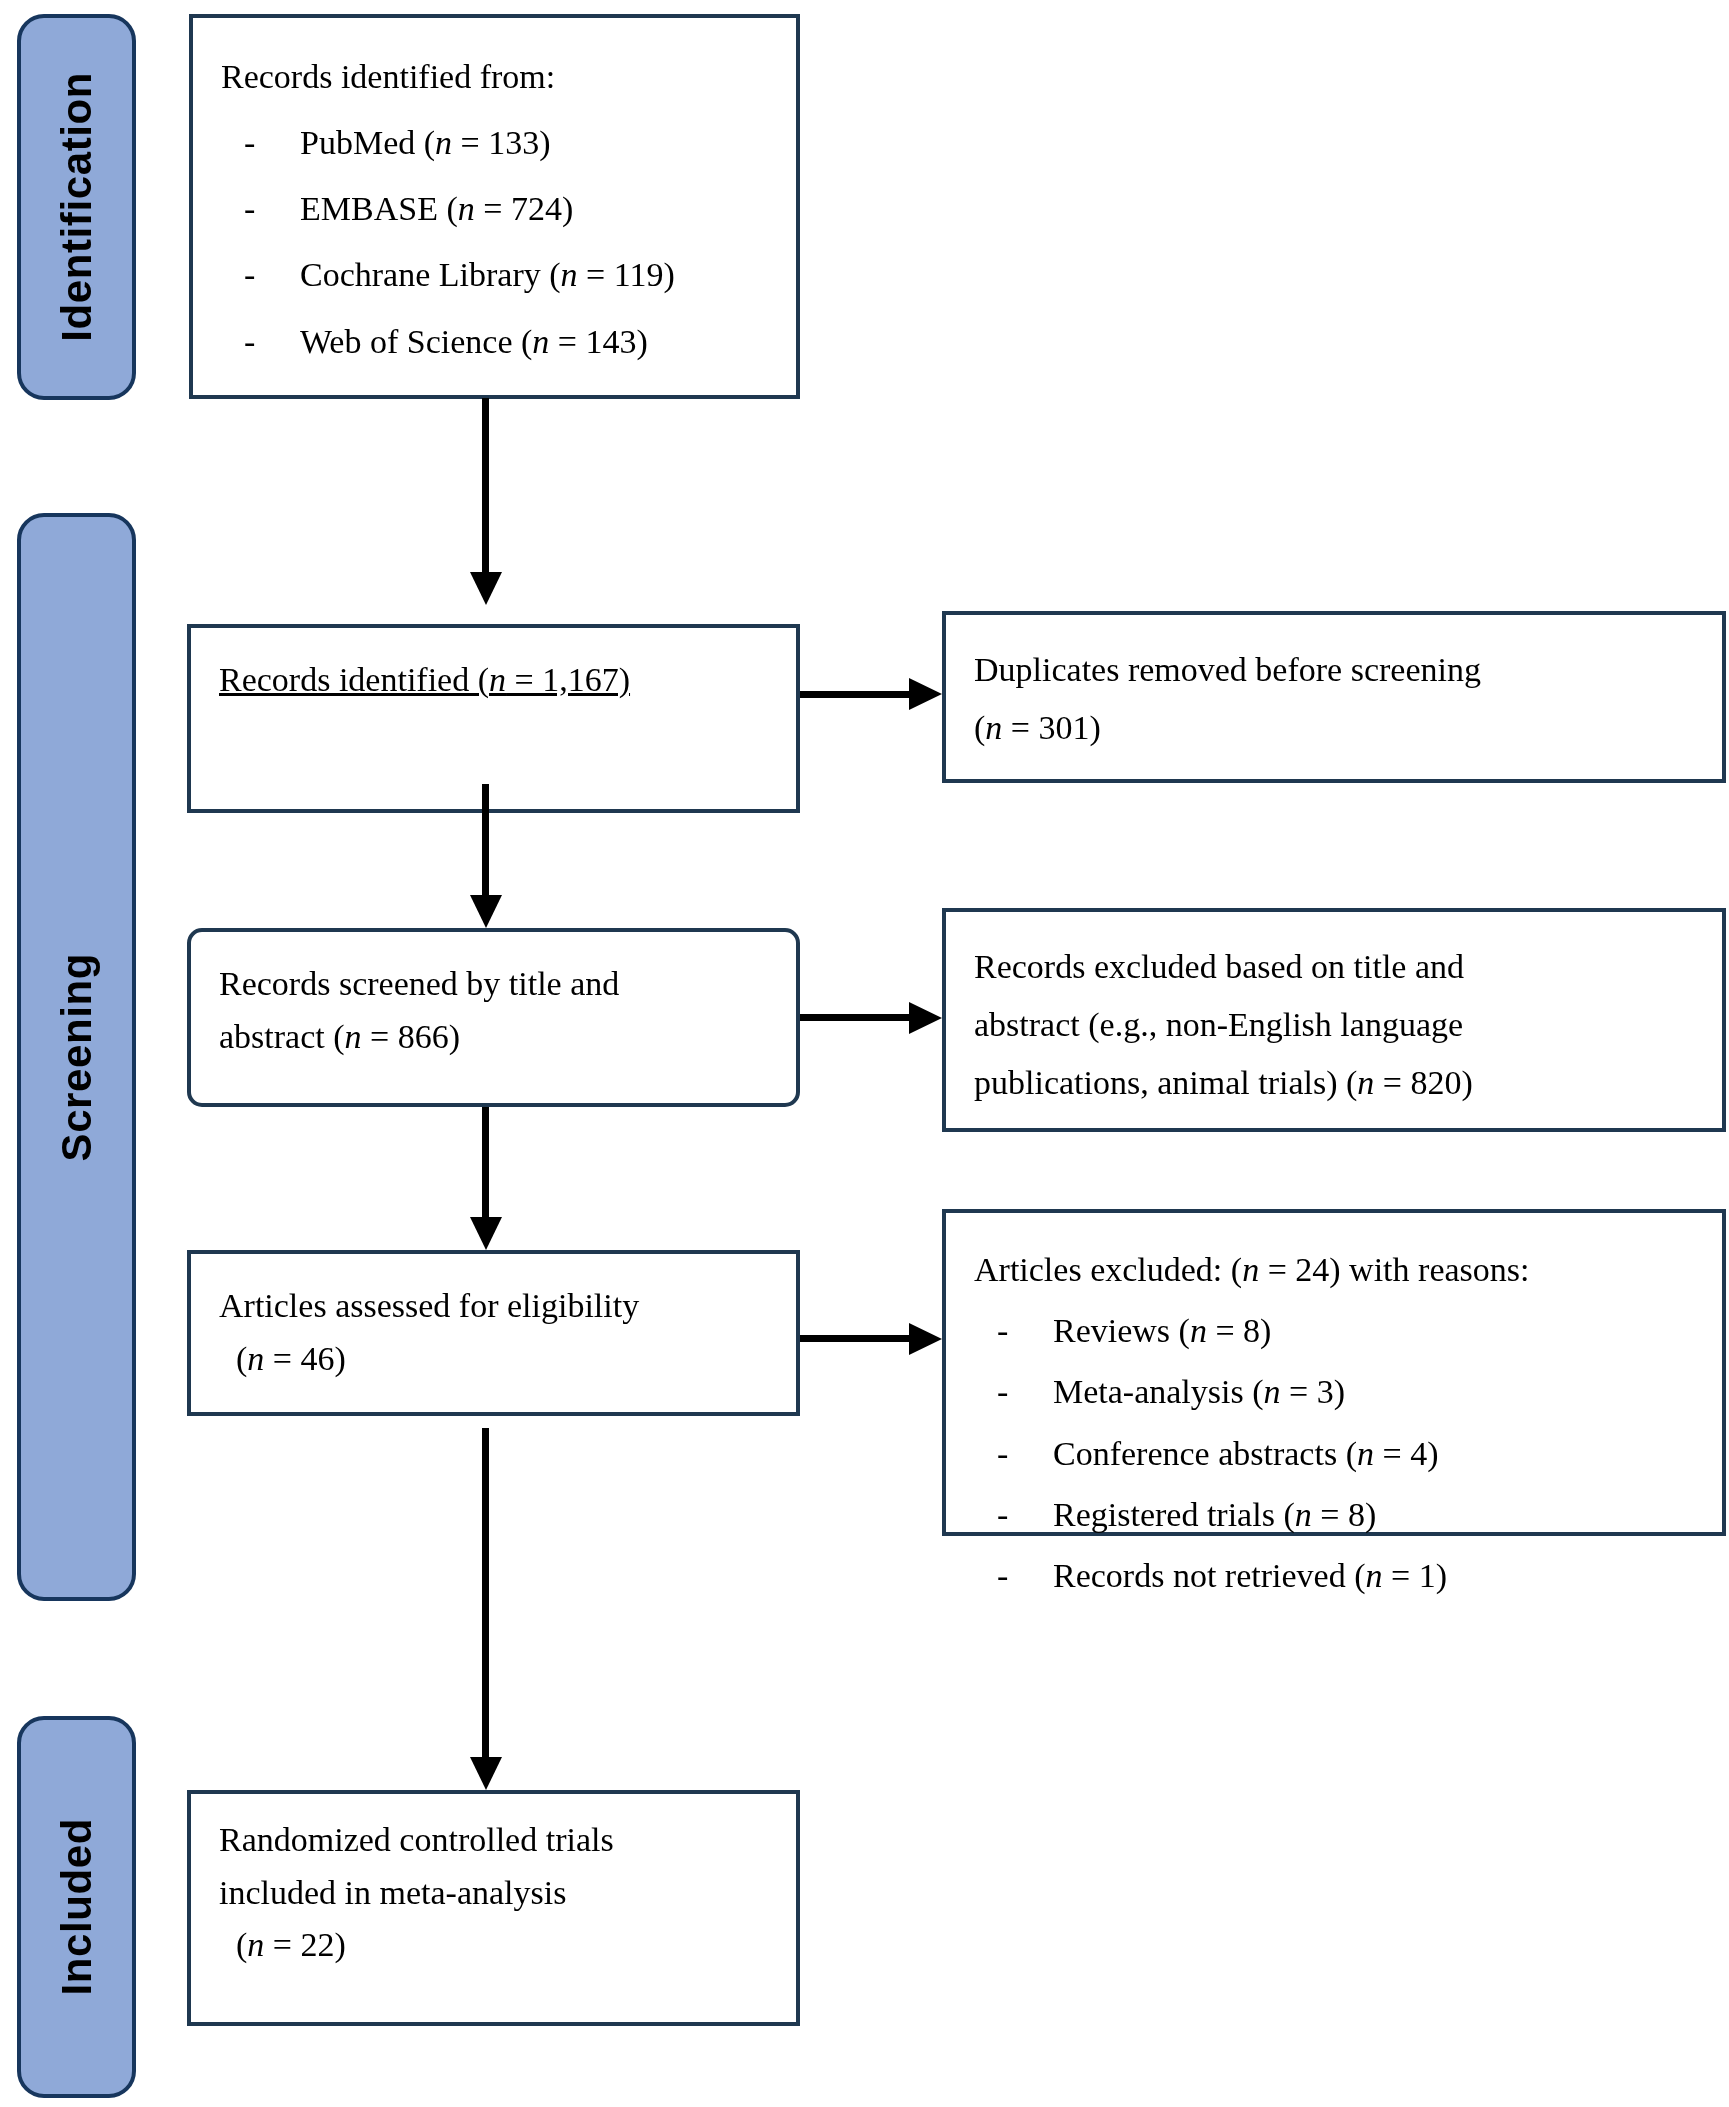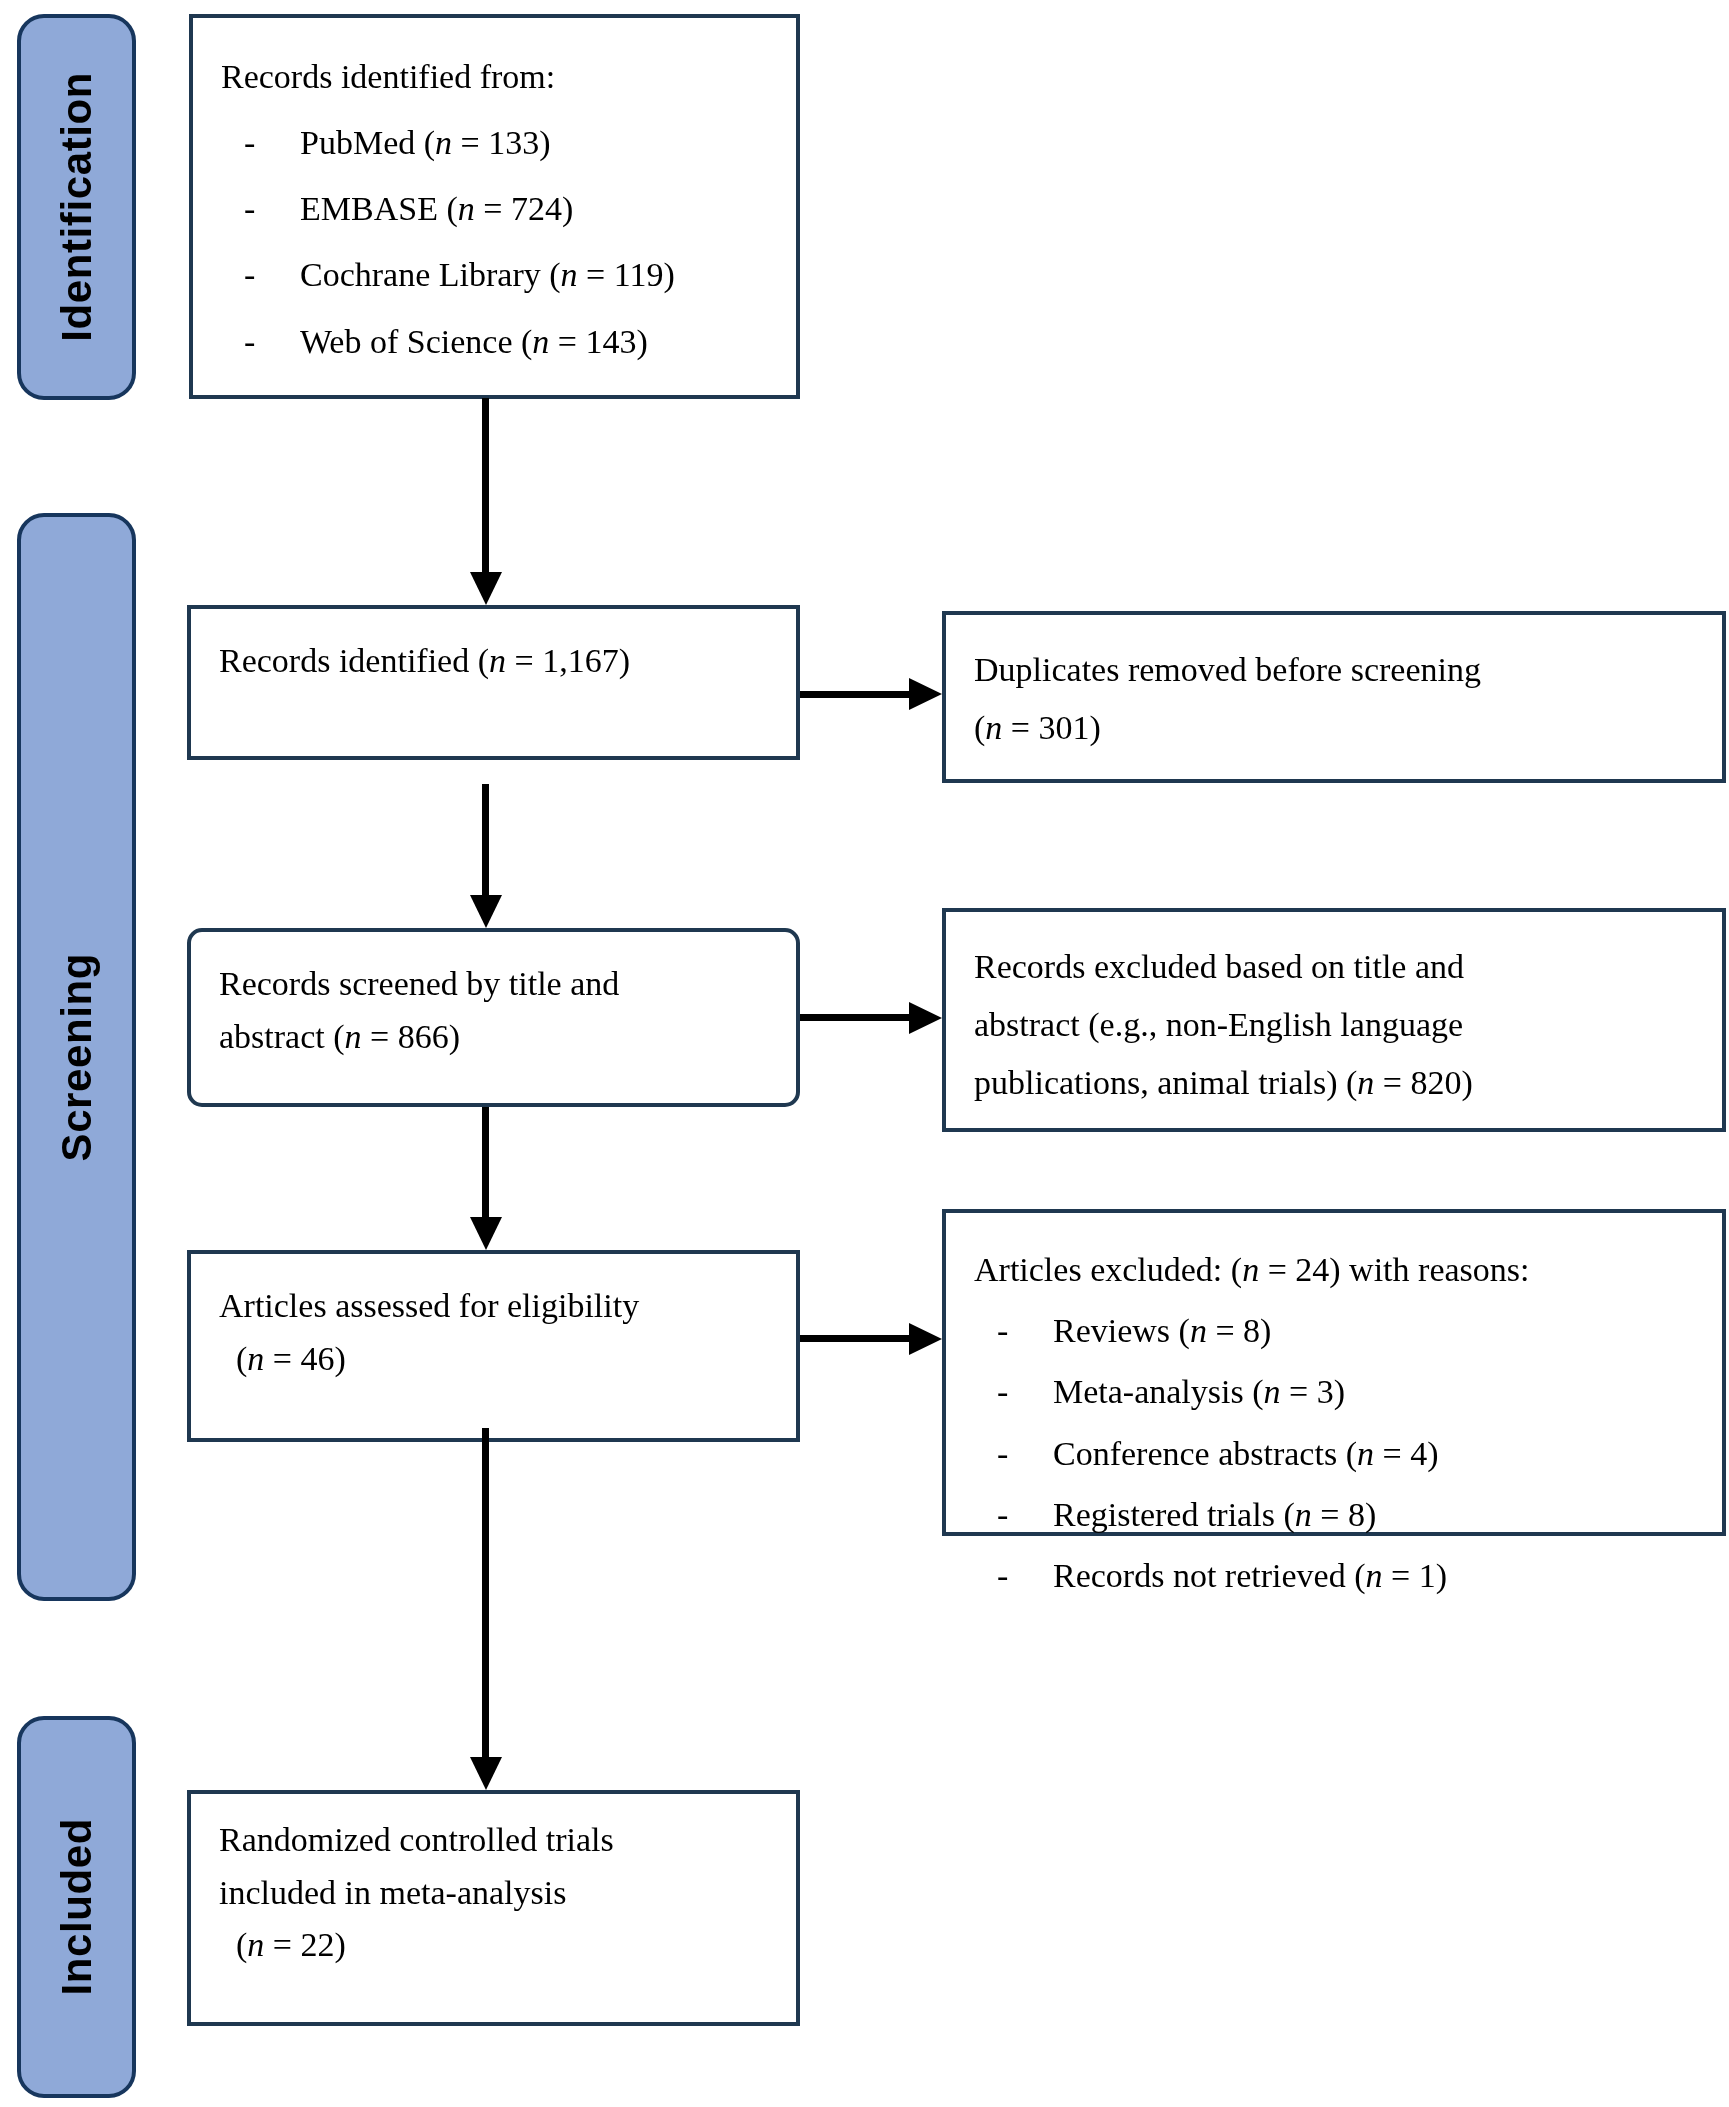--- a/index.html
+++ b/index.html
@@ -45,23 +45,23 @@
   .flow-box {
     position: absolute;
     box-sizing: border-box;
     background: #ffffff;
     border: 4.3px solid #1f3850;
     font-size: 34px;
     line-height: 1.55;
     padding: 26px 24.6px 0 28px;
   }
   #box1  { left: 189px;  top: 13.5px;   width: 611px;  height: 385px; }
-  #box2  { left: 187px;  top: 605px;  width: 613px;  height: 155px; }
+  #box2  { left: 187px;  top: 624px;  width: 613px;  height: 189px; text-decoration: underline; }
   #box3  { left: 187px;  top: 928px; width: 613px;  height: 179px; border-radius: 15px; }
-  #box4  { left: 187px;  top: 1250px; width: 613px;  height: 192px; }
+  #box4  { left: 187px;  top: 1250px; width: 613px;  height: 166px; }
   #box5  { left: 187px;  top: 1790px; width: 613px;  height: 236px; padding-top: 20px; }
   #rbox1 { left: 942px; top: 611px;  width: 784px; height: 172px; }
   #rbox2 { left: 942px; top: 908px; width: 784px; height: 224px; }
   #rbox3 { left: 942px; top: 1209px; width: 784px; height: 327px; }
 
   #box1  .line { line-height: 1.95; }
   #rbox1 .line { line-height: 1.7; }
   #rbox2 .line { line-height: 1.7; }
   #rbox3 .line { line-height: 1.8; }
 

